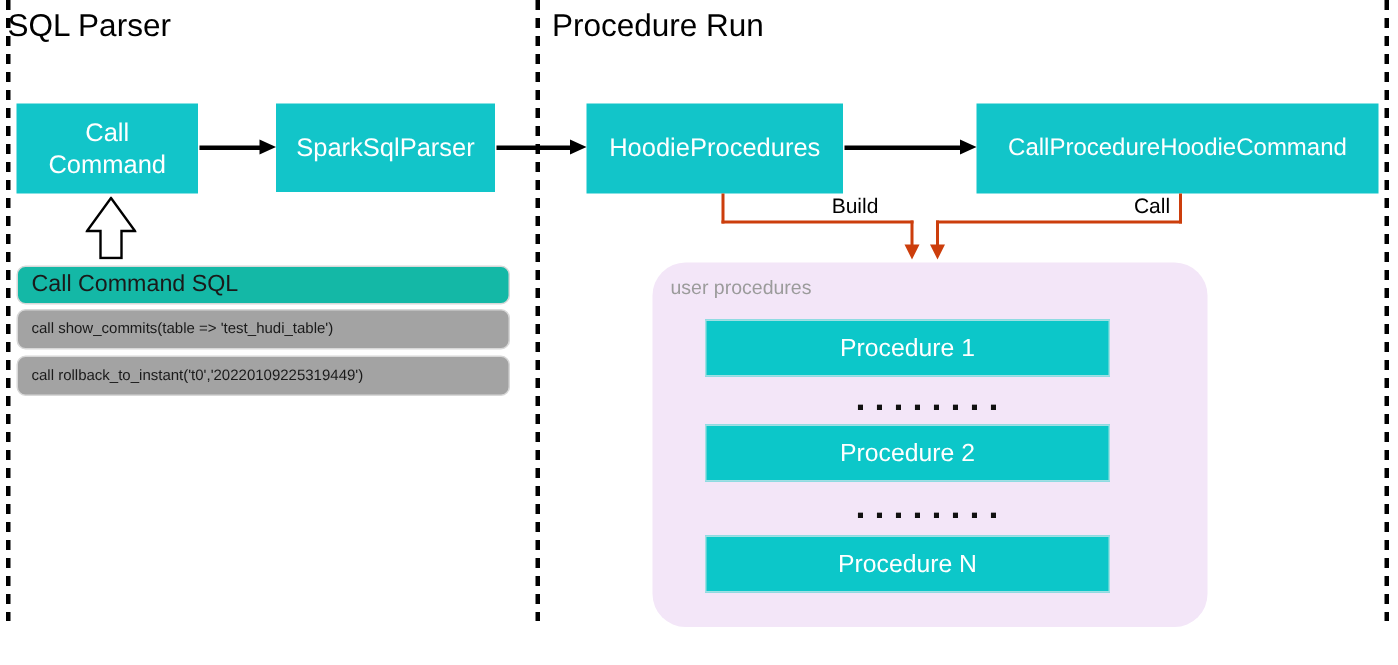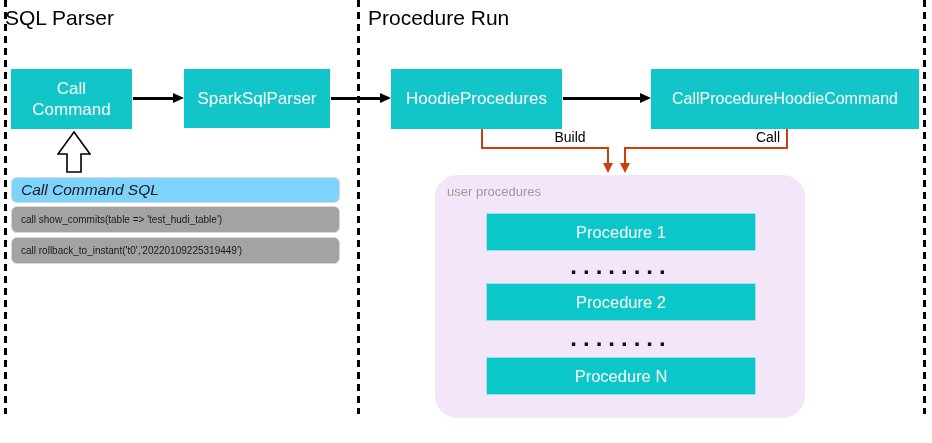--- a/index.html
+++ b/index.html
@@ -23,34 +23,34 @@
     border-top:5.5px solid transparent;border-bottom:5.5px solid transparent;
     border-left:11px solid #000;}
 
   
   .block-arrow{position:absolute;left:57px;top:131px;}
 
   
   .panel-row{position:absolute;left:11px;width:329px;box-sizing:border-box;
     border:1px solid #d8d8d8;border-radius:6px;background:#a3a3a3;
     display:flex;align-items:center;padding:0 9px;font-size:10px;color:#1a1a1a;}
-  .panel-header{background:#7dd3fc;font-size:15.5px;font-style:italic;}
+  .panel-header{background:#14b8a6;font-size:15.5px;}
 
   
   .oline{position:absolute;background:#cc3e0c;}
   .oarrowhead{position:absolute;width:0;height:0;
     border-left:5px solid transparent;border-right:5px solid transparent;
     border-top:10px solid #cc3e0c;}
   .edge-label{position:absolute;width:70px;text-align:center;font-size:14px;color:#000;}
 
   
   .user-procs{position:absolute;left:435px;top:175px;width:370px;height:243px;
     background:#f3e6f8;border-radius:22px;}
   .user-procs-label{position:absolute;left:12px;top:9px;font-size:13px;color:#9b9b9b;}
-  .proc-box{position:absolute;left:51px;width:270px;height:38px;background:#0cc7c9;
+  .proc-box{position:absolute;left:35px;width:270px;height:38px;background:#0cc7c9;
     border:1px solid #9fe0e3;box-sizing:border-box;color:#fff;display:flex;
     align-items:center;justify-content:center;font-size:16.5px;}
   .dots-row{position:absolute;left:51px;width:270px;text-align:center;
     font-weight:700;font-size:24px;letter-spacing:6px;color:#111;line-height:14px;}
 </style>
 </head>
 <body>
 
 <div class="canvas">
 

